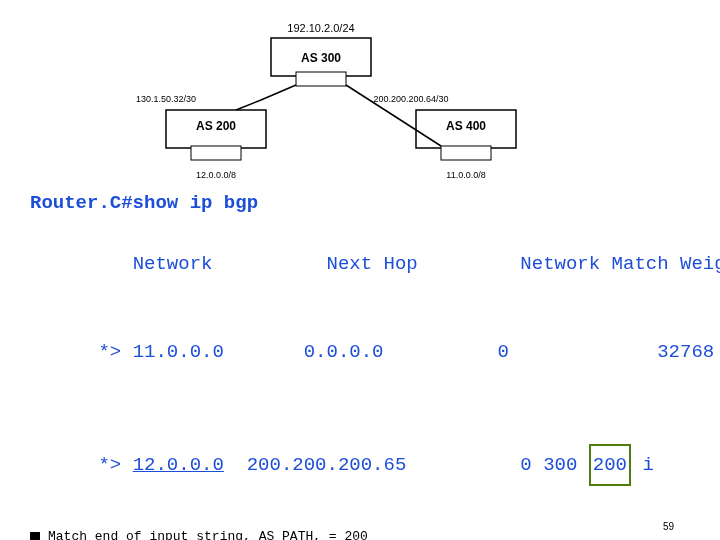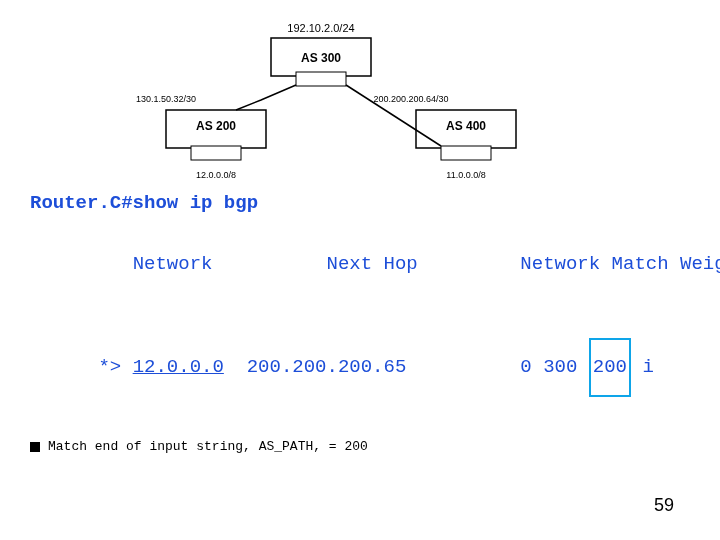--- a/index.html
+++ b/index.html
@@ -51,23 +51,24 @@
       font-weight: bold;
       margin-bottom: 2px;
     }
 
     .underline {
       text-decoration: underline;
     }
 
     .highlight-box {
       display: inline-block;
-      border: 2px solid #0ea5e9;
-      padding: 16px 2px;
+      border: 2px solid #4d7c0f;
+      padding: 8px 2px;
       line-height: 1.2;
+      margin-top: 17px;
     }
 
     
     .regexp-section {
       margin-top: 10px;
       font-family: 'Courier New', Courier, monospace;
       font-size: 13px;
       color: #000;
     }
 
@@ -81,23 +82,23 @@
       display: inline-block;
       width: 10px;
       height: 10px;
       background: #000;
       margin-right: 8px;
       flex-shrink: 0;
     }
 
     .page-number {
       position: absolute;
-      bottom: 24px;
+      bottom: 8px;
       right: 18px;
-      font-size: 18px;
+      font-size: 10px;
       color: #000;
       font-family: Arial, sans-serif;
     }
   </style>
 </head>
 <body>
 
 <div class="page-container">
 
   <div class="diagram-area">
@@ -135,20 +136,23 @@
       <text x="360" y="168" text-anchor="middle" font-size="9" font-family="Arial">11.0.0.0/8</text>
     </svg>
   </div>
 
   <div class="cli-section">
     <div class="cli-line cli-header">Router.C#show ip bgp</div>
     <div class="cli-line">
       <span>   <span>Network</span>          </span><span>Next Hop</span><span>         <span>Network</span> </span><span>Match</span><span> <span>Weight</span> </span><span>Path</span>
     </div>
 
+    <div class="cli-line">
+      <span>*&gt;</span><span> </span><span>11.0.0.0</span><span>       </span><span>0.0.0.0</span><span>          </span><span>0</span><span>             </span><span>32768</span><span> </span><span>i</span>
+    </div>
 
     <div class="cli-line">
       <span>*&gt;</span><span> </span><span class="underline">12.0.0.0</span><span>  </span><span>200.200.200.65</span><span>          </span><span>0</span><span> </span><span>300</span><span> </span><span class="highlight-box">200</span><span> </span><span>i</span>
     </div>
 
   </div>
 
   <div class="regexp-section">
     <div class="regexp-line">
       <span class="bullet-square"></span>

